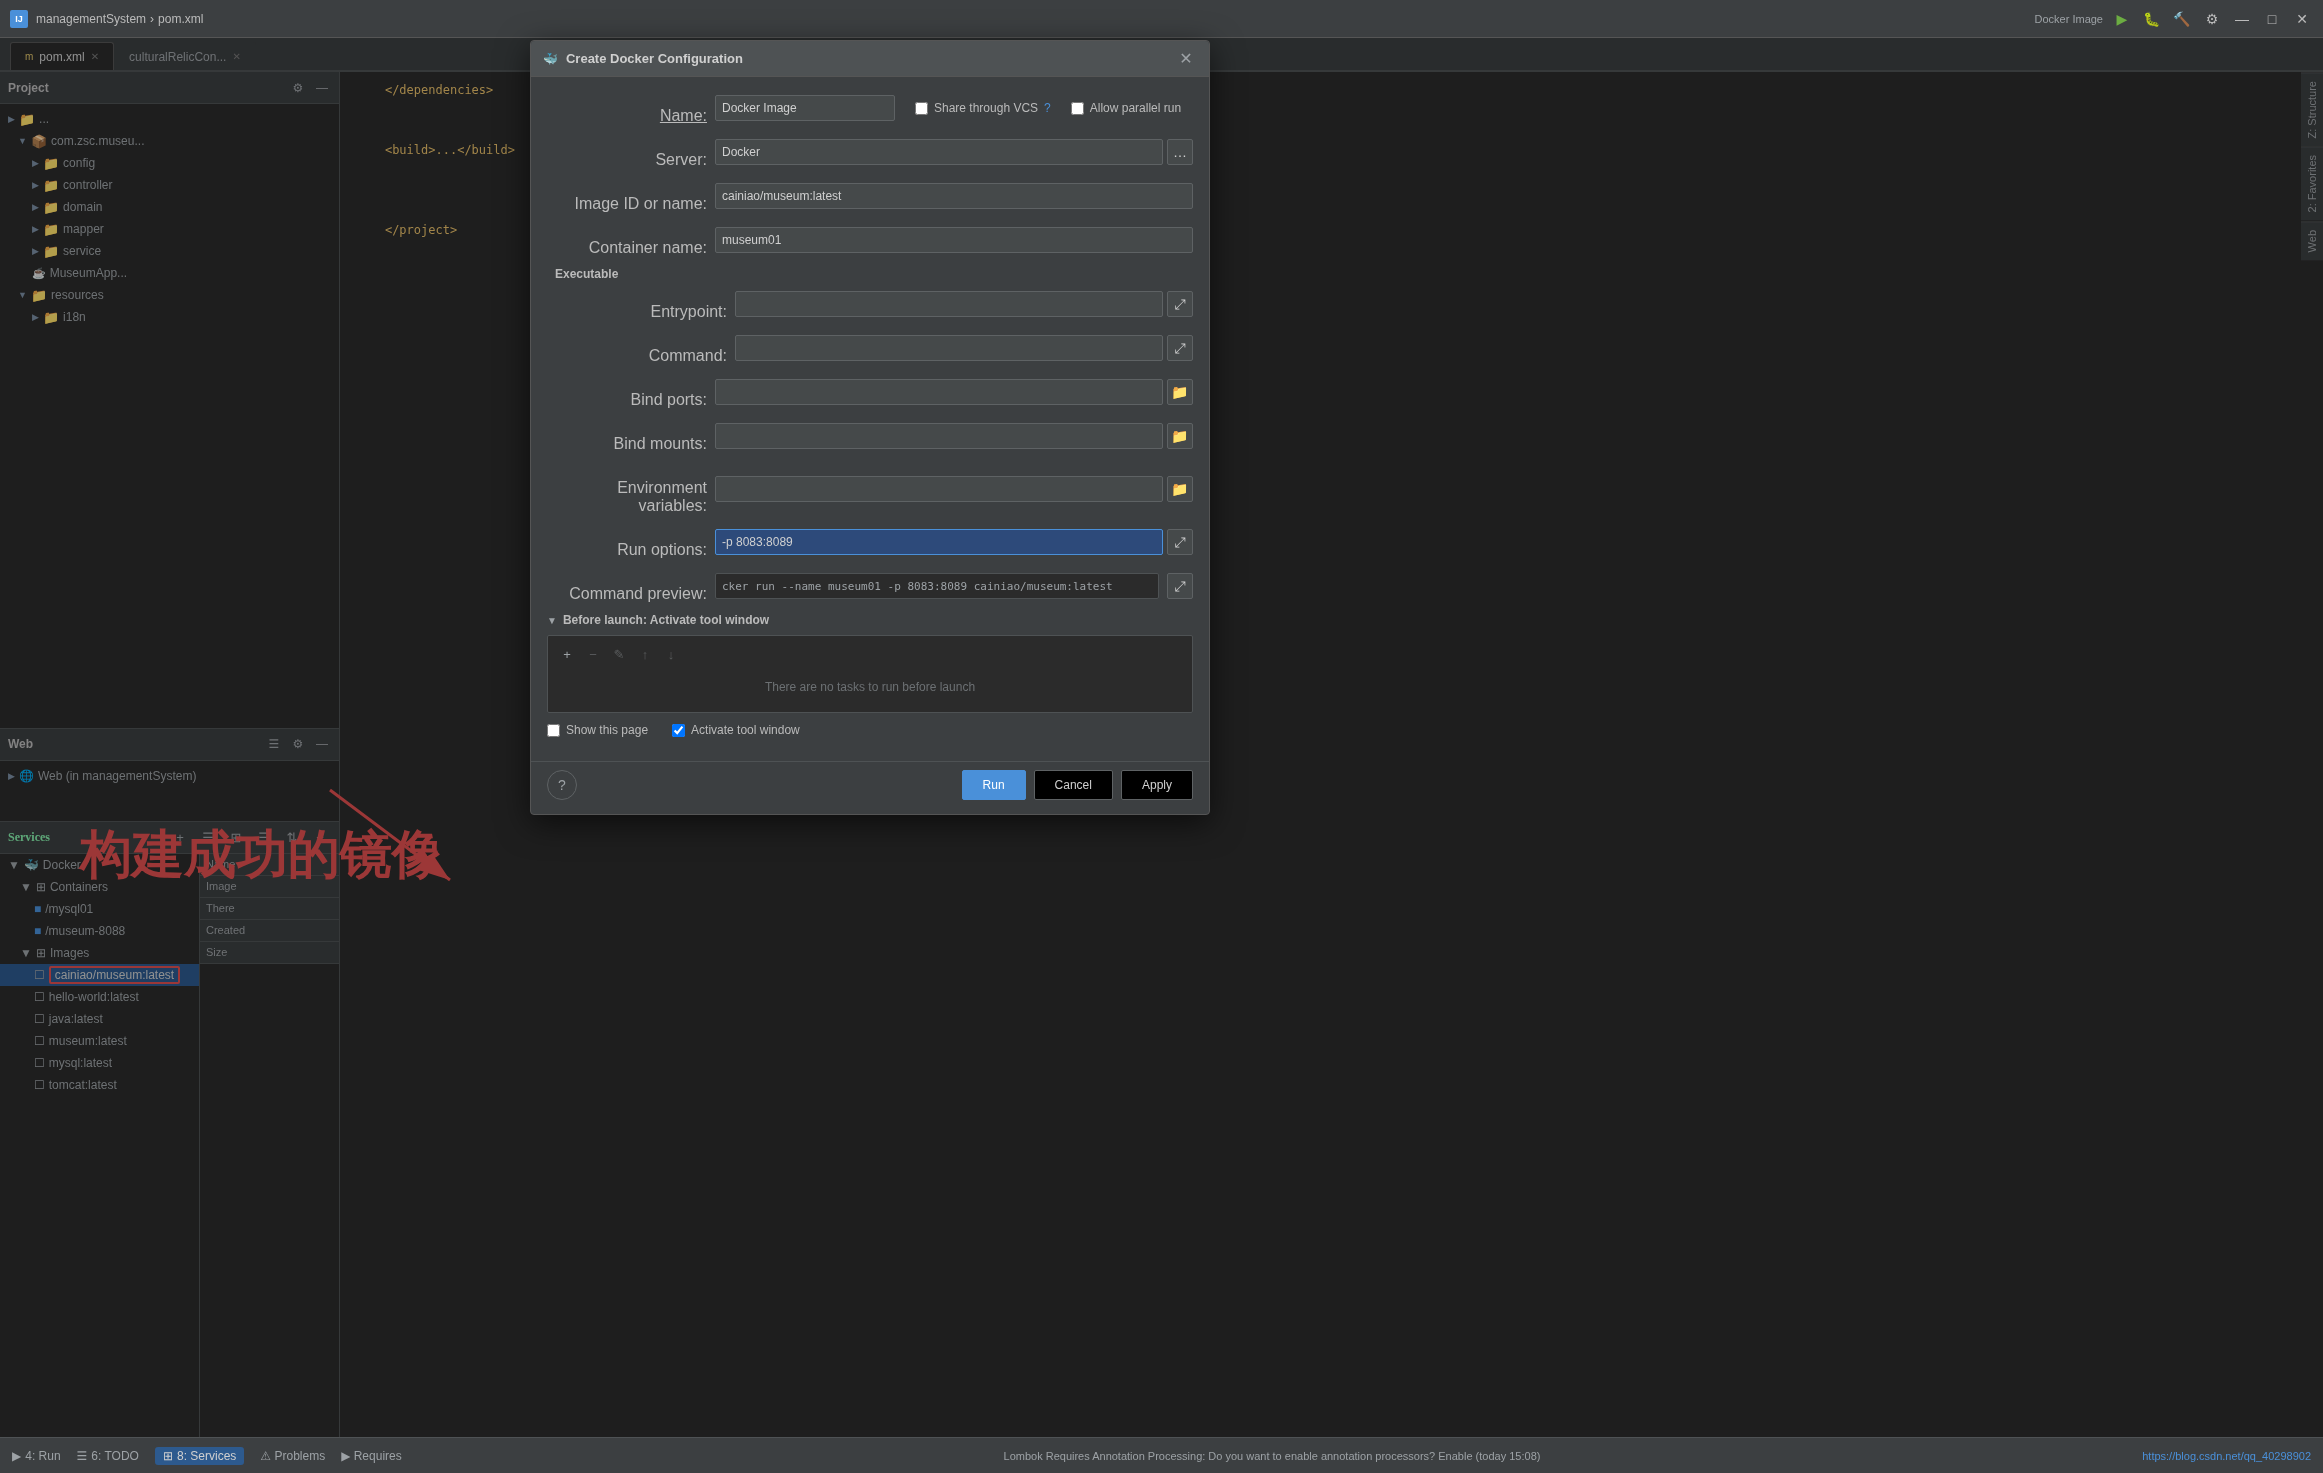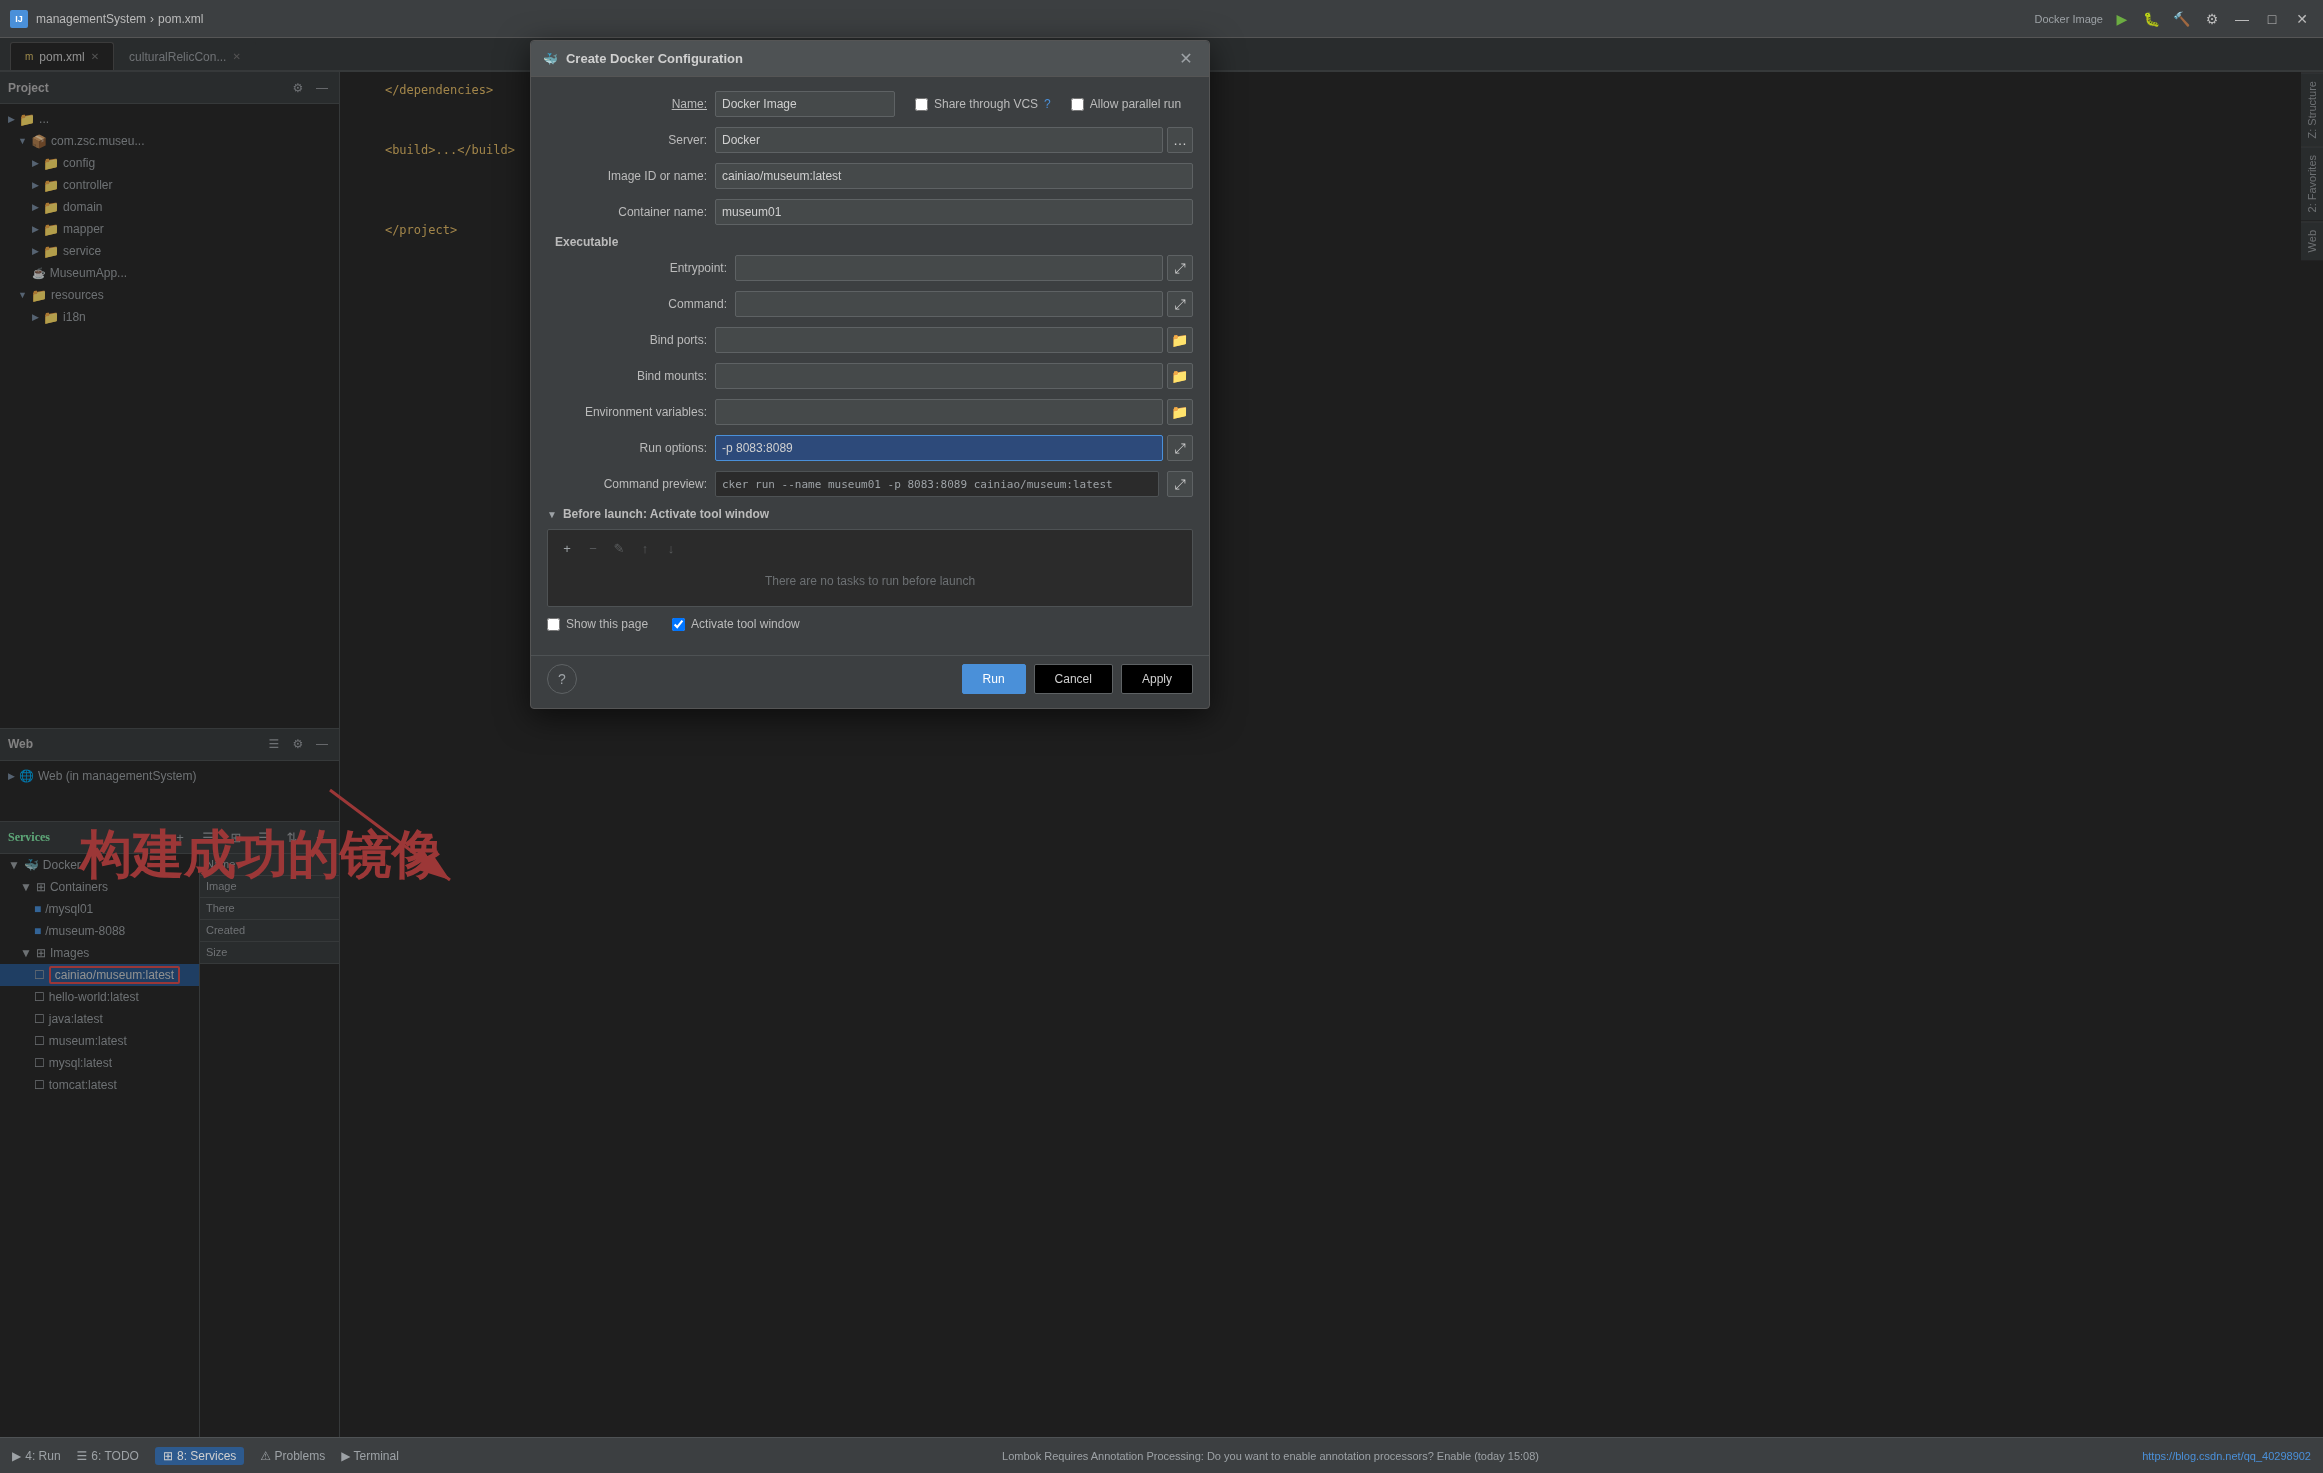--- a/index.html
+++ b/index.html
@@ -262,22 +262,23 @@
       background: transparent; border: none; color: #9da2a6;
       cursor: pointer; font-size: 16px; display: flex; align-items: center; justify-content: center;
     }
     .dialog-body {
       padding: 14px 16px;
     }
     .form-row {
       display: flex; align-items: center; margin-bottom: 10px; gap: 8px;
     }
     .form-label {
-      width: 160px; text-align: right; font-size: 12px; color: #bbbbbb;
+      width: 160px; text-align: right; font-size: 16px; color: #bbbbbb;
       flex-shrink: 0;
+      margin-top: 16px;
     }
     .form-label.underlined { text-decoration: underline; }
     .form-input {
       flex: 1; height: 26px;
       background: #45494a; border: 1px solid #5e6264;
       color: #d0d0d0; padding: 0 6px; font-size: 12px;
       border-radius: 2px; outline: none;
     }
     .form-input.highlighted { background: #2d4a7a; border-color: #4a90d9; }
     .form-input-group {
@@ -793,19 +794,19 @@
     <span>6: TODO</span>
   </div>
   <div class="status-item active-tab">
     <span>⊞</span>
     <span>8: Services</span>
   </div>
   <div class="status-item">
     <span>⚠ Problems</span>
   </div>
   <div class="status-item">
-    <span>▶ Terminal</span>
+    <span>▶ Requires</span>
   </div>
   <span style="flex:1;"></span>
   <span style="font-size:11px; color:#9da2a6;">Lombok Requires Annotation Processing: Do you want to enable annotation processors? Enable (today 15:08)</span>
   <span style="flex:1;"></span>
   <span style="font-size:11px; color:#4a90d9; cursor:pointer;">https://blog.csdn.net/qq_40298902</span>
 </div>
 
 </body></html>

